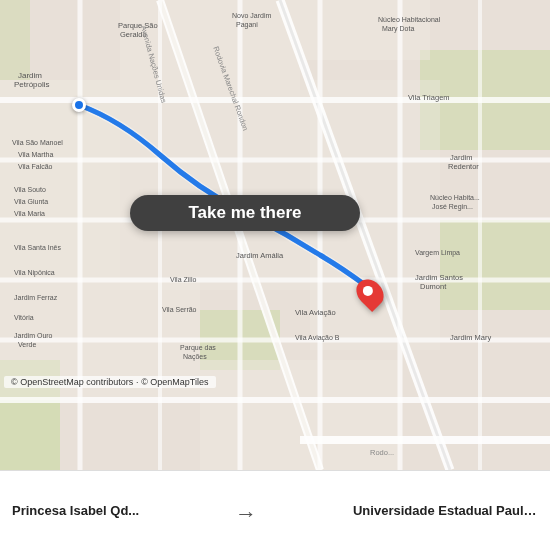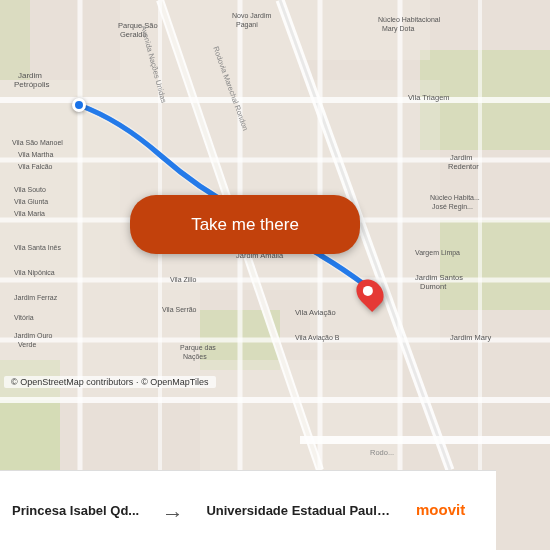--- a/index.html
+++ b/index.html
@@ -17,25 +17,25 @@
       position: absolute;
       top: 0; left: 0;
       width: 100%; height: 100%;
     }
 
     #take-me-there-btn {
       position: absolute;
       top: 195px;
       left: 130px;
       width: 230px;
-      height: 59px;
-      background: #c2410c;
+      height: 36px;
+      background: #404040;
       color: white;
       font-size: 17px;
-      font-weight: normal;
+      font-weight: bold;
       border: none;
       border-radius: 26px;
       cursor: pointer;
       display: flex;
       align-items: center;
       justify-content: center;
       box-shadow: 0 2px 8px rgba(0,0,0,0.3);
       z-index: 10;
     }
 
@@ -81,21 +81,21 @@
       position: absolute;
       top: 7px;
       left: 7px;
       width: 10px;
       height: 10px;
       background: white;
       border-radius: 50%;
     }
 
     #footer {
-      width: 496px;
+      width: 550px;
       height: 80px;
       background: white;
       display: flex;
       align-items: center;
       justify-content: space-between;
       padding: 0 12px;
       border-top: 1px solid #ddd;
     }
 
     .footer-location {
@@ -276,18 +276,13 @@
 
 <div id="footer">
   <div class="footer-location">
     <span class="footer-location-name">Princesa Isabel Qd...</span>
   </div>
   <div class="footer-arrow">→</div>
   <div class="footer-location">
     <span class="footer-location-name">Universidade Estadual Paulis...</span>
   </div>
 
-  <div class="footer-logo">
-    <svg width="68" height="28" viewBox="0 0 68 28" xmlns="http://www.w3.org/2000/svg">
-      <text x="0" y="20" font-family="Arial" font-size="15" font-weight="bold" fill="#ff6600">moovit</text>
-    </svg>
-  </div>
 </div>
 
 </body></html>

